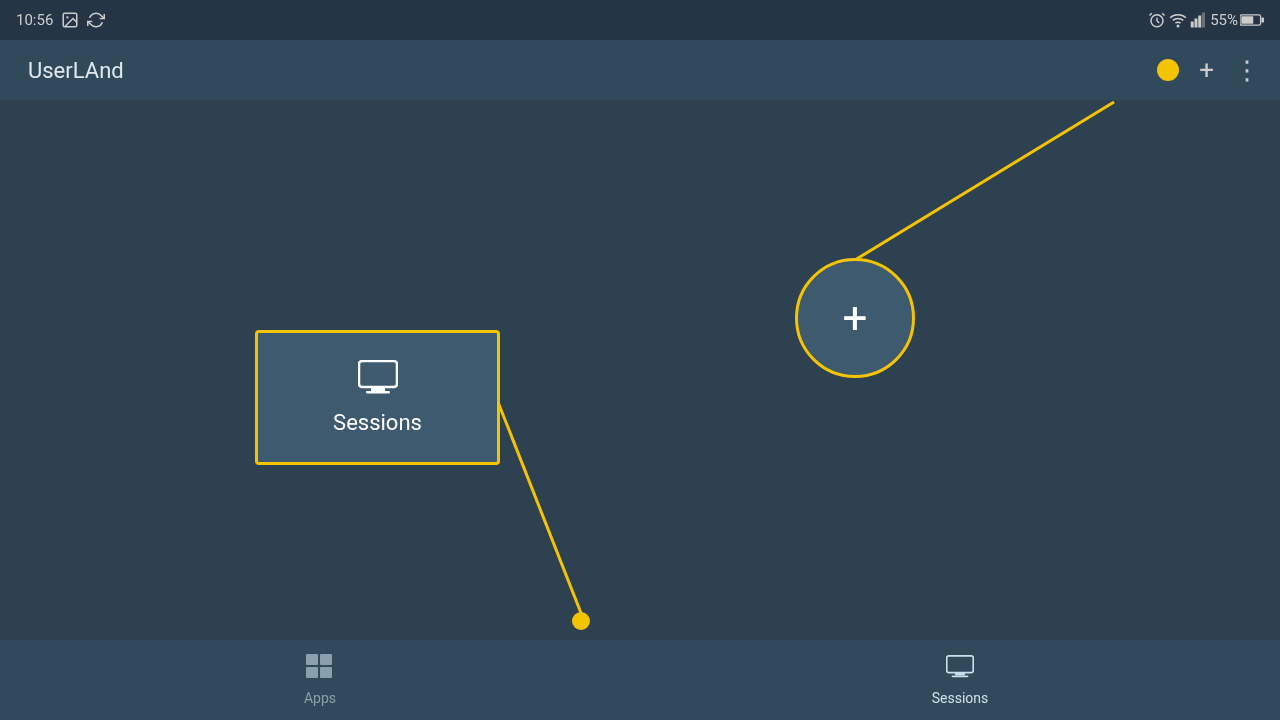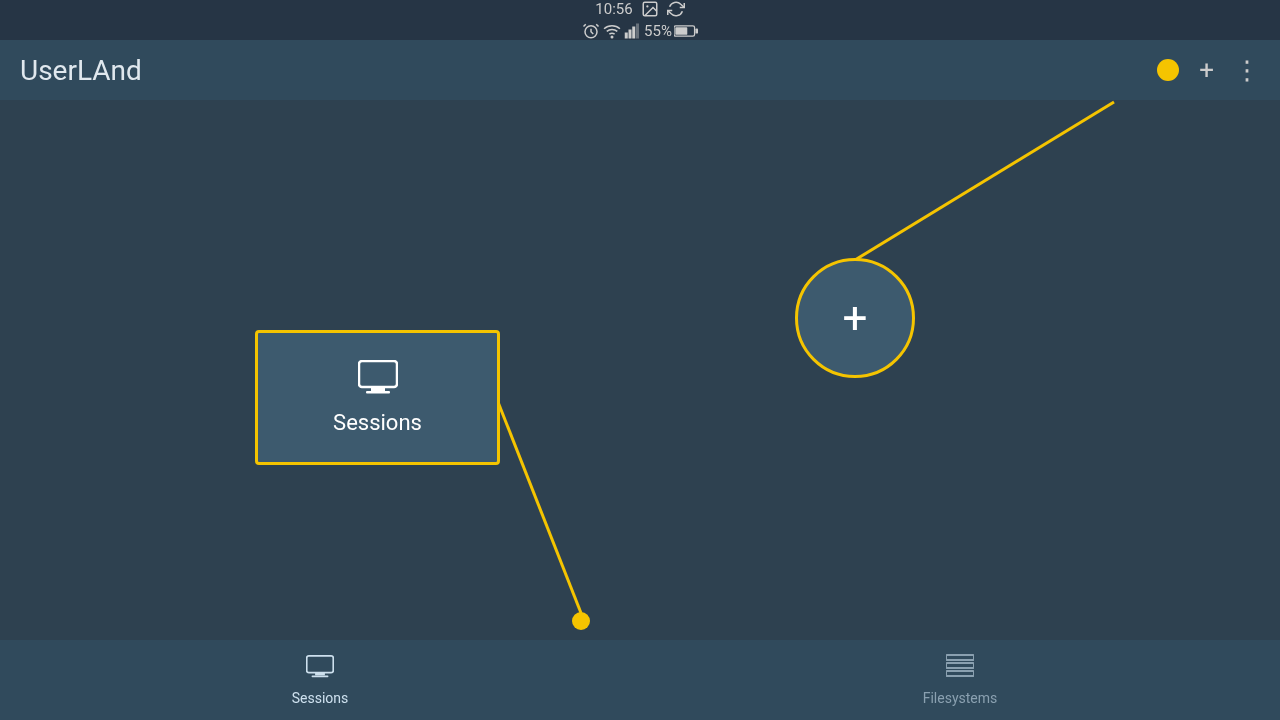--- a/index.html
+++ b/index.html
@@ -15,21 +15,20 @@
     #status-bar {
       width: 100%;
       height: 40px;
       background: #263545;
       display: flex;
       align-items: center;
       justify-content: space-between;
       padding: 0 16px;
       color: #ccc;
       font-size: 15px;
-      flex-direction: column;
     }
     #status-left {
       display: flex;
       align-items: center;
       gap: 8px;
     }
     #status-right {
       display: flex;
       align-items: center;
       gap: 2px;
@@ -40,22 +39,23 @@
       width: 100%;
       height: 60px;
       background: #304a5c;
       display: flex;
       align-items: center;
       justify-content: space-between;
       padding: 0 20px;
     }
     #app-title {
       color: #e0e8ee;
-      font-size: 28px;
+      font-size: 22px;
       font-weight: 400;
+      margin-left: 8px;
     }
     #app-bar-actions {
       display: flex;
       align-items: center;
       gap: 20px;
     }
     .yellow-dot {
       width: 22px;
       height: 22px;
       border-radius: 50%;
@@ -252,37 +252,38 @@
   <div id="add-circle">
     <span id="add-circle-icon">+</span>
   </div>
 
   <div id="sessions-dot"></div>
 
 </div>
 
 <div id="bottom-nav">
 
+  <div class="nav-item">
+    <span class="nav-item-icon">
+      <svg width="28" height="26" viewBox="0 0 28 26" fill="#8aa0b0">
+        <rect x="0" y="0" width="12" height="11" rx="1"></rect>
+        <rect x="14" y="0" width="12" height="11" rx="1"></rect>
+        <rect x="0" y="13" width="12" height="11" rx="1"></rect>
+        <rect x="14" y="13" width="12" height="11" rx="1"></rect>
+      </svg>
+    </span>
+    <span class="nav-item-label">Apps</span>
+  </div>
 
   <div class="nav-item active">
 
     <span class="nav-item-icon">
       <svg width="28" height="26" viewBox="0 0 40 34" fill="none" stroke="#cde0ee" stroke-width="2.5">
         <rect x="1" y="1" width="38" height="24" rx="3"></rect>
         <rect x="13" y="25" width="14" height="4" fill="#cde0ee" stroke="none"></rect>
         <rect x="8" y="29" width="24" height="2.5" rx="1" fill="#cde0ee" stroke="none"></rect>
       </svg>
     </span>
     <span class="nav-item-label">Sessions</span>
   </div>
 
-  <div class="nav-item">
-    <span class="nav-item-icon">
-      <svg width="28" height="26" viewBox="0 0 28 26" fill="none" stroke="#8aa0b0" stroke-width="2">
-        <rect x="0" y="1" width="28" height="5" rx="1"></rect>
-        <rect x="0" y="9" width="28" height="5" rx="1"></rect>
-        <rect x="0" y="17" width="28" height="5" rx="1"></rect>
-      </svg>
-    </span>
-    <span class="nav-item-label">Filesystems</span>
-  </div>
 
 </div>
 
 </body></html>

